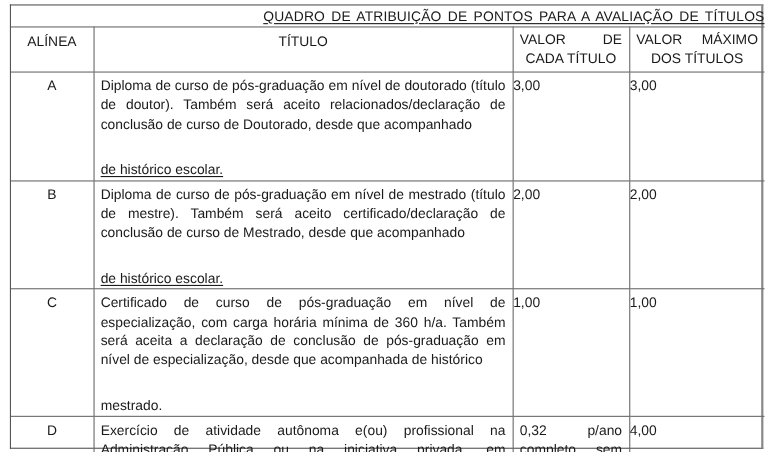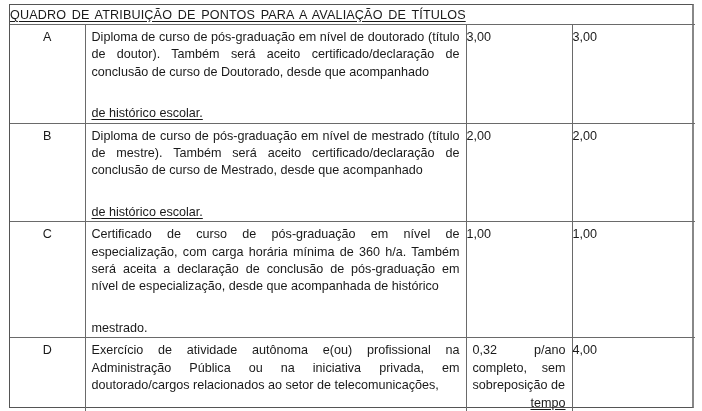--- a/index.html
+++ b/index.html
@@ -37,21 +37,21 @@
       padding: 0;
       vertical-align: top;
     }
     tr:first-child td { border-top: none; }
     td:first-child { border-left: none; }
     td:last-child { border-right: none; }
     tr:last-child td { border-bottom: none; }
 
     .title-row td {
       height: 19px;
-      text-align: left;
+      text-align: right;
       vertical-align: bottom;
       padding-left: 0px;
     }
     .title-text {
       text-decoration: underline;
       text-underline-offset: 2px;
       letter-spacing: 0.15px;
       word-spacing: 2px;
     }
     .head-row td {
@@ -130,25 +130,41 @@
       <col style="width:123px">
     </colgroup>
 
     <tbody>
         <tr class="title-row">
       <td colspan="4">
         <span class="title-text">QUADRO DE ATRIBUIÇÃO DE PONTOS PARA A AVALIAÇÃO DE TÍTULOS</span>
       </td>
     </tr>
 
+    <tr class="head-row">
+      <td>
+        <div class="head-col-label">ALÍNEA</div>
+      </td>
+      <td>
+        <div class="head-col-label">TÍTULO</div>
+      </td>
+      <td>
+        <div class="head-justify">VALOR DE</div>
+        <div class="head-center">CADA TÍTULO</div>
+      </td>
+      <td>
+        <div class="head-justify">VALOR MÁXIMO</div>
+        <div class="head-center">DOS TÍTULOS</div>
+      </td>
+    </tr>
 
     <tr class="row-a">
       <td class="cell-alinea">A</td>
       <td class="cell-title">
-        <div>Diploma de curso de pós-graduação em nível de doutorado (título de doutor). Também será aceito certificado/declaração de conclusão de curso de Doutorado, desde que acompanhado</div>
+        <div>Diploma de curso de pós-graduação em nível de doutorado (título de doutor). Também será aceito relacionados/declaração de conclusão de curso de Doutorado, desde que acompanhado</div>
         <div class="last underline-last">de histórico escolar.</div>
       </td>
       <td class="cell-value">3,00</td>
       <td class="cell-value">3,00</td>
     </tr>
 
     <tr class="row-b">
       <td class="cell-alinea">B</td>
       <td class="cell-title">
         <div>Diploma de curso de pós-graduação em nível de mestrado (título de mestre). Também será aceito certificado/declaração de conclusão de curso de Mestrado, desde que acompanhado</div>

